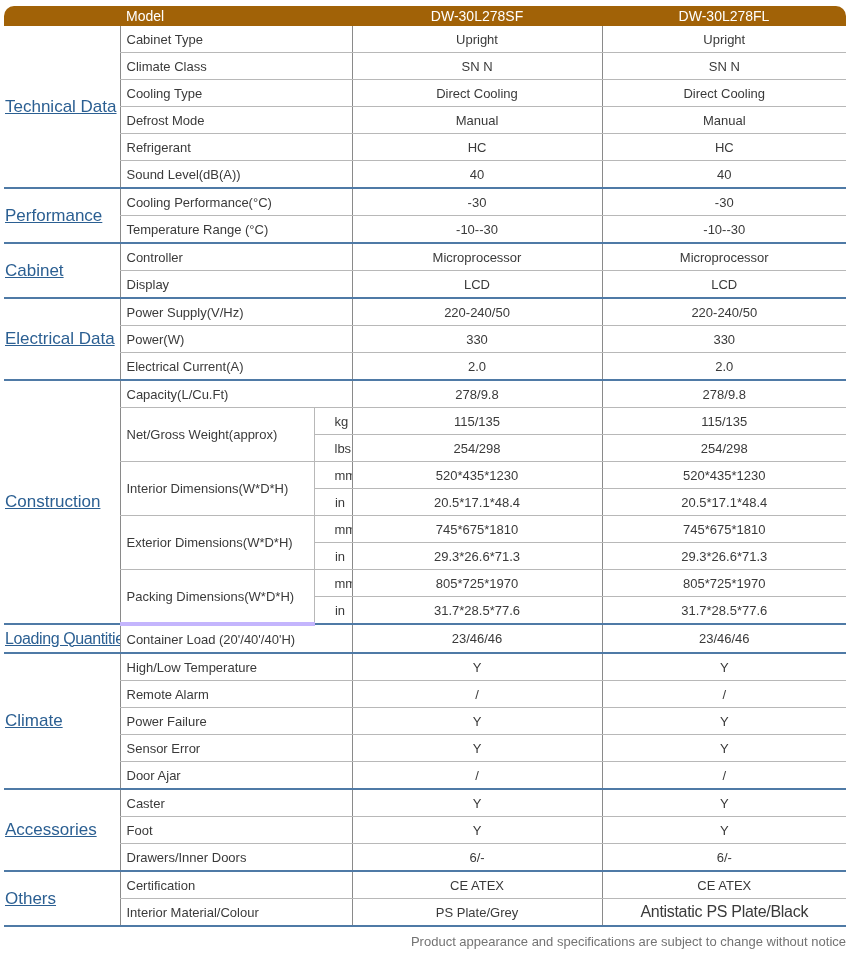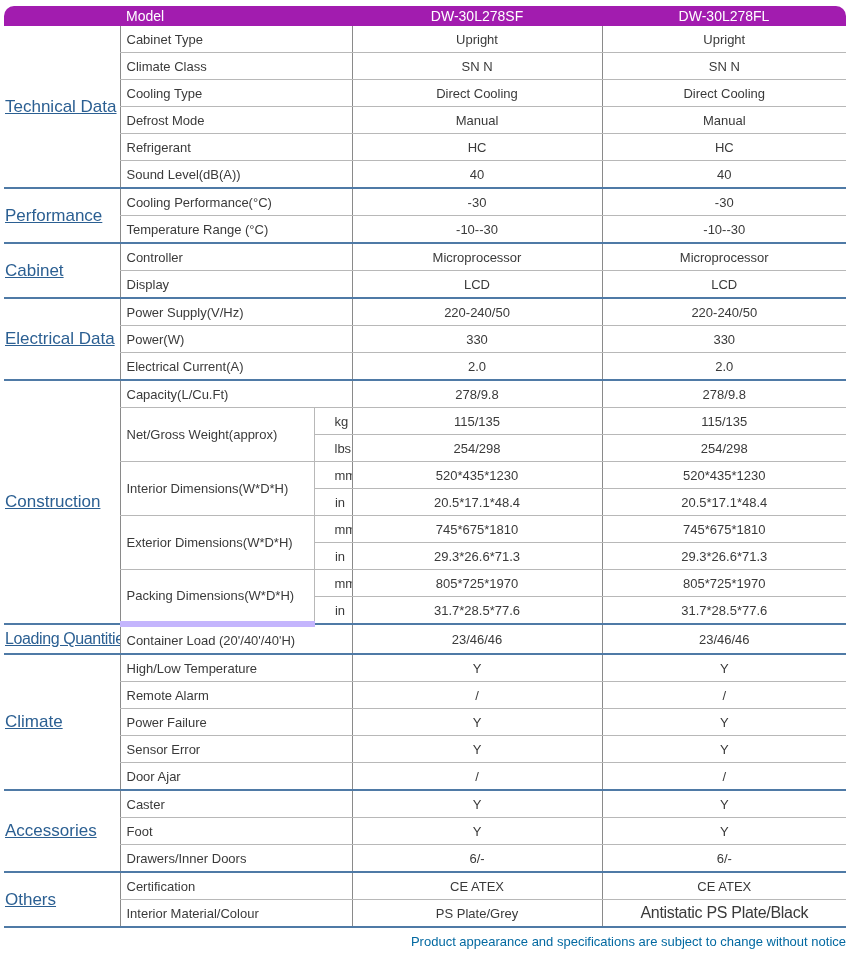--- a/index.html
+++ b/index.html
@@ -4,26 +4,26 @@
 <style>
   html, body { margin:0; padding:0; background:#ffffff; }
   body { width:854px; height:960px; position:relative; font-family:"Liberation Sans", sans-serif; color:#3a3a3a; overflow:hidden; }
   .page { position:absolute; left:4px; top:6px; width:842px; }
   table { border-collapse:collapse; width:842px; table-layout:fixed; }
   td { font-size:13px; height:26px; padding:0 6px; border-bottom:1px solid #b8b8b8; white-space:nowrap; overflow:hidden; }
   td.val { text-align:center; border-left:1px solid #8a8a8a; }
   td.param { border-left:1px solid #8a8a8a; }
   td.unit { border-left:1px solid #b8b8b8; font-size:13px;padding-left:20px; }
   td.cat { color:#2b5f92; font-size:17px; border-bottom:2px solid #4f7aa6; vertical-align:middle; padding-left:1px;text-decoration:underline; }
-  tr.head td { background:#a21caf; color:#fff; border:none; height:20px; font-size:14px; }
+  tr.head td { background:#a16207; color:#fff; border:none; height:20px; font-size:14px; }
   tr.head td.hfirst { border-top-left-radius:10px; }
   tr.head td.hlast { border-top-right-radius:10px;margin-top:8px; }
   tr.endgroup td { border-bottom:2px solid #4f7aa6; }
   .small { font-size:16px; letter-spacing:-0.3px; }
-  .note { position:absolute; right:8px; top:934px; font-size:13px; color:#0369a1; }
+  .note { position:absolute; right:8px; top:934px; font-size:13px; color:#737373; }
 </style>
 </head>
 <body>
 
 <div class="page">
 <table>
   <colgroup>
         <col style="width:116px">
         <col style="width:194px">
         <col style="width:38px">
@@ -144,21 +144,21 @@
           <td class="unit">mm</td>
           <td class="val">745*675*1810</td>
           <td class="val">745*675*1810</td>
         </tr>
   <tr>
           <td class="unit" style="text-align:center">in</td>
           <td class="val">29.3*26.6*71.3</td>
           <td class="val">29.3*26.6*71.3</td>
         </tr>
   <tr>
-          <td class="param" rowspan="2" style="border-bottom:6px solid #c4b5fd">Packing Dimensions(W*D*H)</td>
+          <td class="param" rowspan="2" style="border-bottom:4px solid #c4b5fd">Packing Dimensions(W*D*H)</td>
           <td class="unit">mm</td>
           <td class="val">805*725*1970</td>
           <td class="val">805*725*1970</td>
         </tr>
   <tr class="endgroup">
           <td class="unit" style="text-align:center">in</td>
           <td class="val">31.7*28.5*77.6</td>
           <td class="val">31.7*28.5*77.6</td>
         </tr>
 

